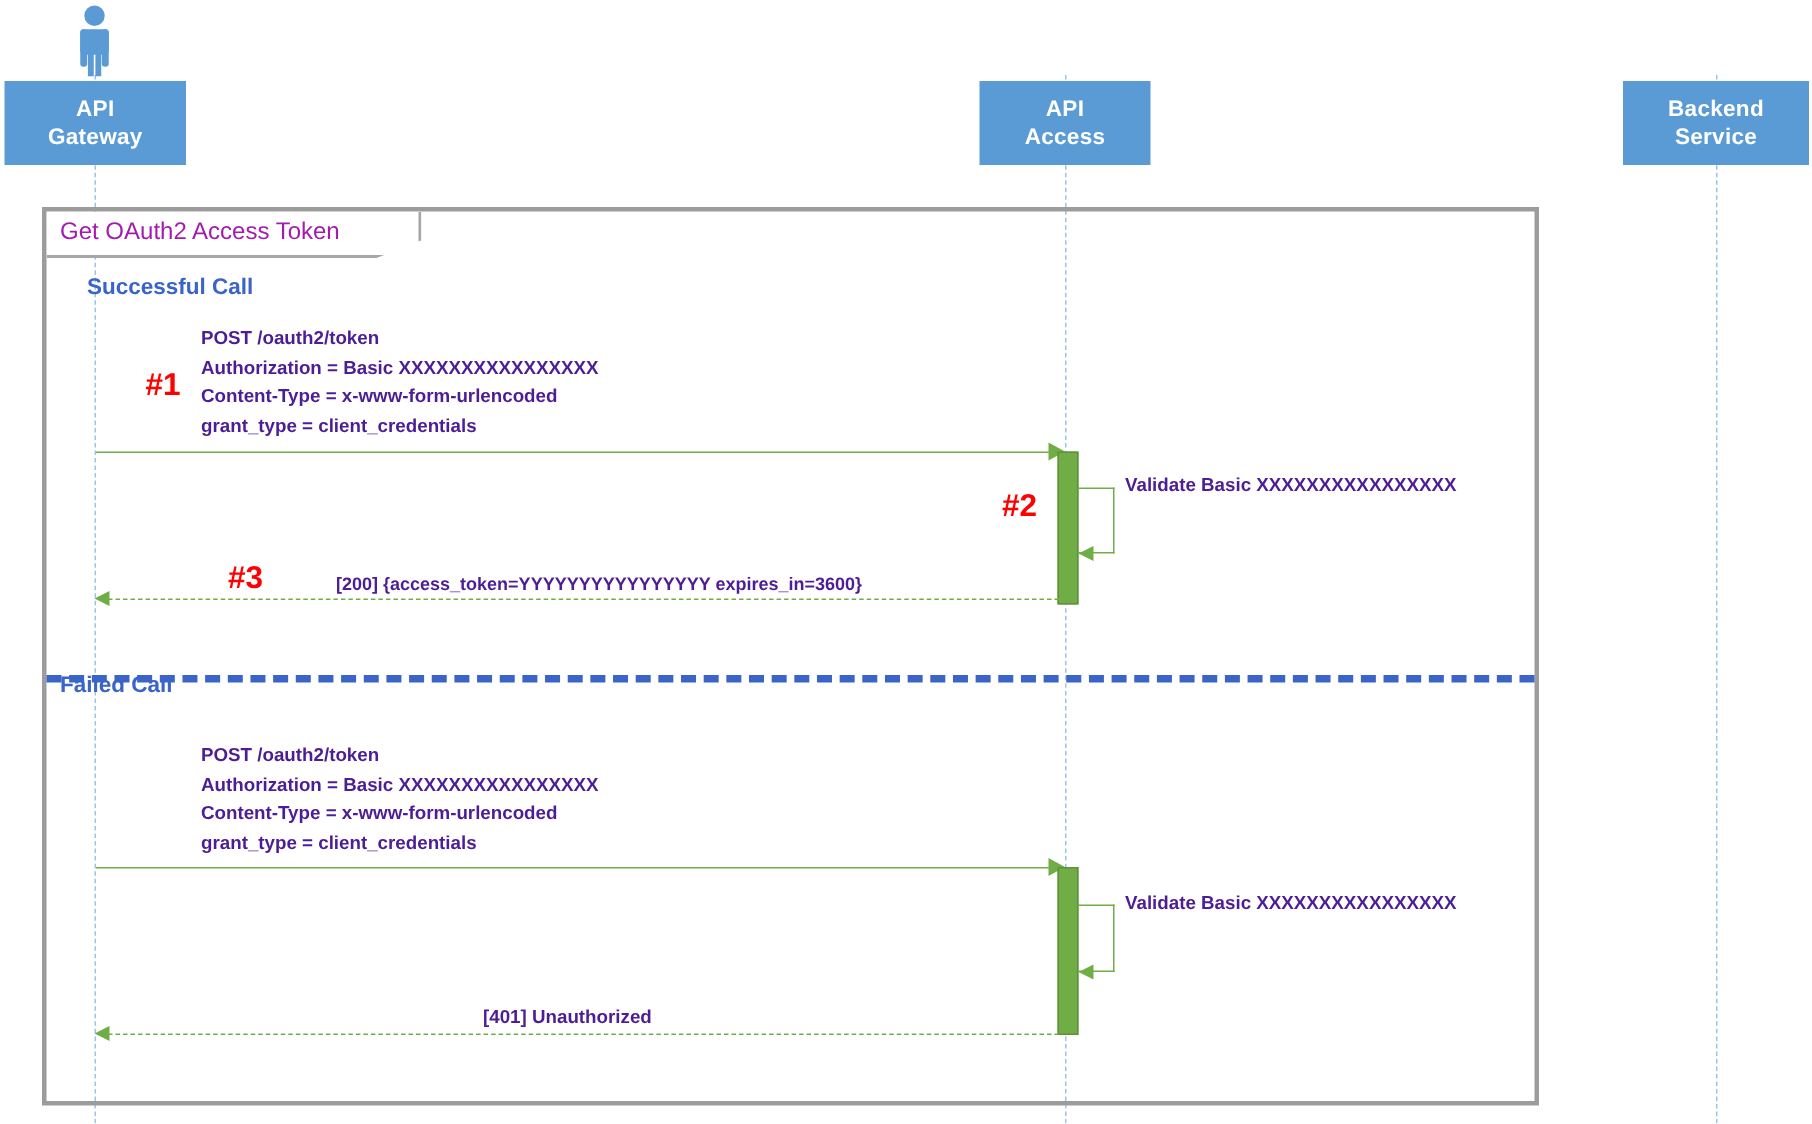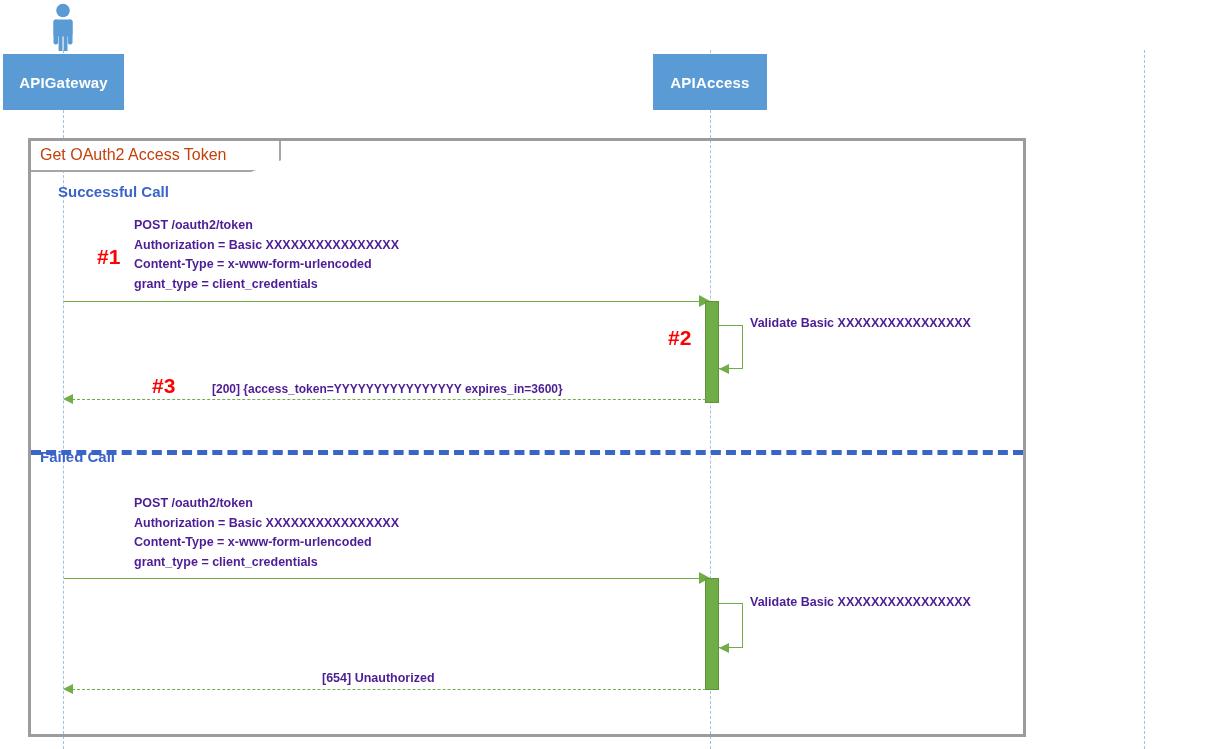--- a/index.html
+++ b/index.html
@@ -30,21 +30,21 @@
   
   .participant {
     position: absolute;
     background: #5B9BD5;
     color: #ffffff;
     font-weight: bold;
     font-size: 15px;
     line-height: 19px;
     text-align: left;
     display: flex;
-    flex-direction: row;
+    flex-direction: column;
     justify-content: center;
     align-items: center;
     letter-spacing: 0.2px;
   }
 
   
   .actor-figure { position: absolute; }
 
   
   .frame {
@@ -53,21 +53,21 @@
     background: transparent;
     box-sizing: border-box;
   }
   .frame-tab {
     position: absolute;
     box-sizing: border-box;
     border: 2px solid #A6A6A6;
     border-top: none;
     border-left: none;
     background: #ffffff;
-    color: #c2410c;
+    color: #a21caf;
     font-size: 16px;
     font-weight: normal;
     line-height: 28px;
     padding-left: 9px;
     white-space: nowrap;
     clip-path: polygon(0 0, 100% 0, 100% 62%, 88% 100%, 0 100%);
   }
 
   
   .fragment-title {
@@ -171,20 +171,24 @@
   <div class="participant" style="left:3px; top:54px; width:121px; height:56px;">
     <span>API</span>
     <span>Gateway</span>
   </div>
 
   <div class="participant" style="left:653px; top:54px; width:114px; height:56px;">
     <span>API</span>
     <span>Access</span>
   </div>
 
+  <div class="participant" style="left:1082px; top:54px; width:124px; height:56px;">
+    <span>Backend</span>
+    <span>Service</span>
+  </div>
 
   <div class="frame" style="left:28px; top:138px; width:998px; height:599px;"></div>
 
   <div class="frame-tab" style="left:31px; top:141px; width:250px; height:31px;">
     <span>Get OAuth2 Access Token</span>
   </div>
 
   <div class="fragment-title" style="left:58px; top:183px;text-align:right;">
     <span>Successful Call</span>
   </div>
@@ -213,21 +217,21 @@
   <div class="arrow-left-open" style="left:719px; top:364px;"></div>
 
   <div class="msg-label" style="left:750px; top:314px;">
     <div>Validate Basic XXXXXXXXXXXXXXXX</div>
   </div>
 
   <div class="seq-num" style="left:152px; top:375px;">
     <span>#3</span>
   </div>
 
-  <div class="msg-label small" style="left:180px; top:380px;padding-left:32px;">
+  <div class="msg-label small" style="left:192px; top:380px;padding-left:32px;">
     <span>[200] {access_token=YYYYYYYYYYYYYYYY expires_in=3600}</span>
   </div>
 
   <div class="msg-line-dashed" style="left:72px; top:399px; width:634px;"></div>
   <div class="arrow-left-open" style="left:63px; top:394px;"></div>
 
   <div class="fragment-divider" style="left:31px; top:450px; width:992px;"></div>
 
   <div class="fragment-title" style="left:40px; top:448px;">
     <span>Failed Call</span>
@@ -246,19 +250,19 @@
   <div class="activation" style="left:705px; top:578px; width:14px; height:112px;"></div>
 
   <div class="self-loop" style="left:719px; top:603px; width:24px; height:45px;"></div>
   <div class="arrow-left-open" style="left:719px; top:643px;"></div>
 
   <div class="msg-label" style="left:750px; top:593px;">
     <div>Validate Basic XXXXXXXXXXXXXXXX</div>
   </div>
 
   <div class="msg-label" style="left:322px; top:669px;">
-    <span>[654] Unauthorized</span>
+    <span>[401] Unauthorized</span>
   </div>
 
   <div class="msg-line-dashed" style="left:72px; top:689px; width:634px;"></div>
   <div class="arrow-left-open" style="left:63px; top:684px;"></div>
 
 </div>
 
 </body></html>

